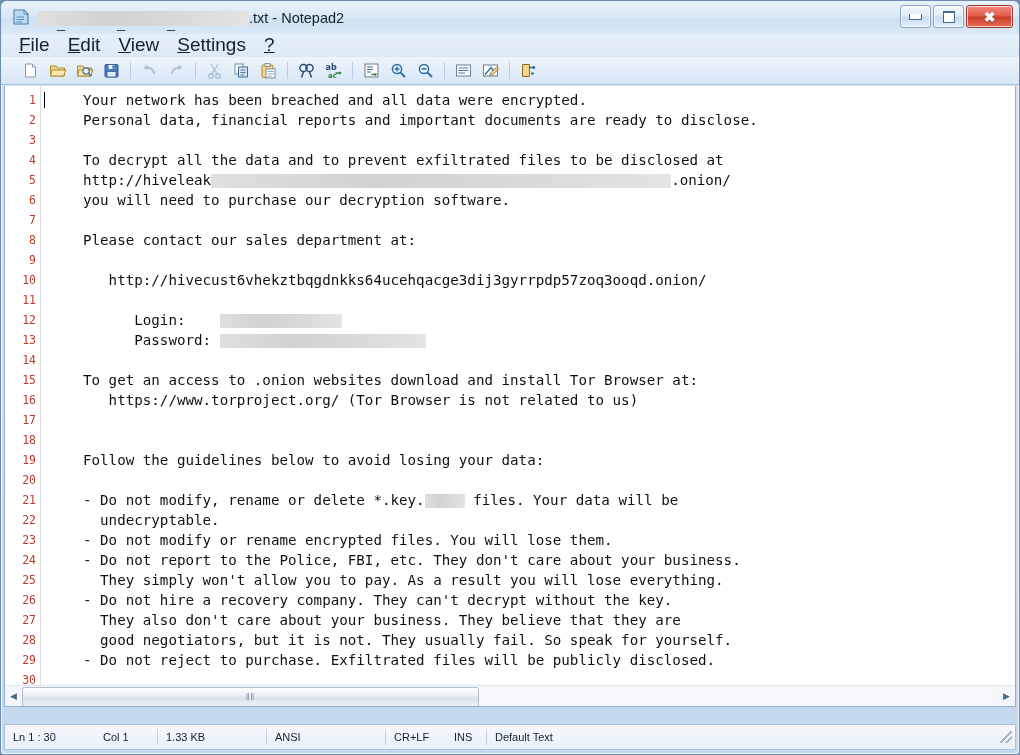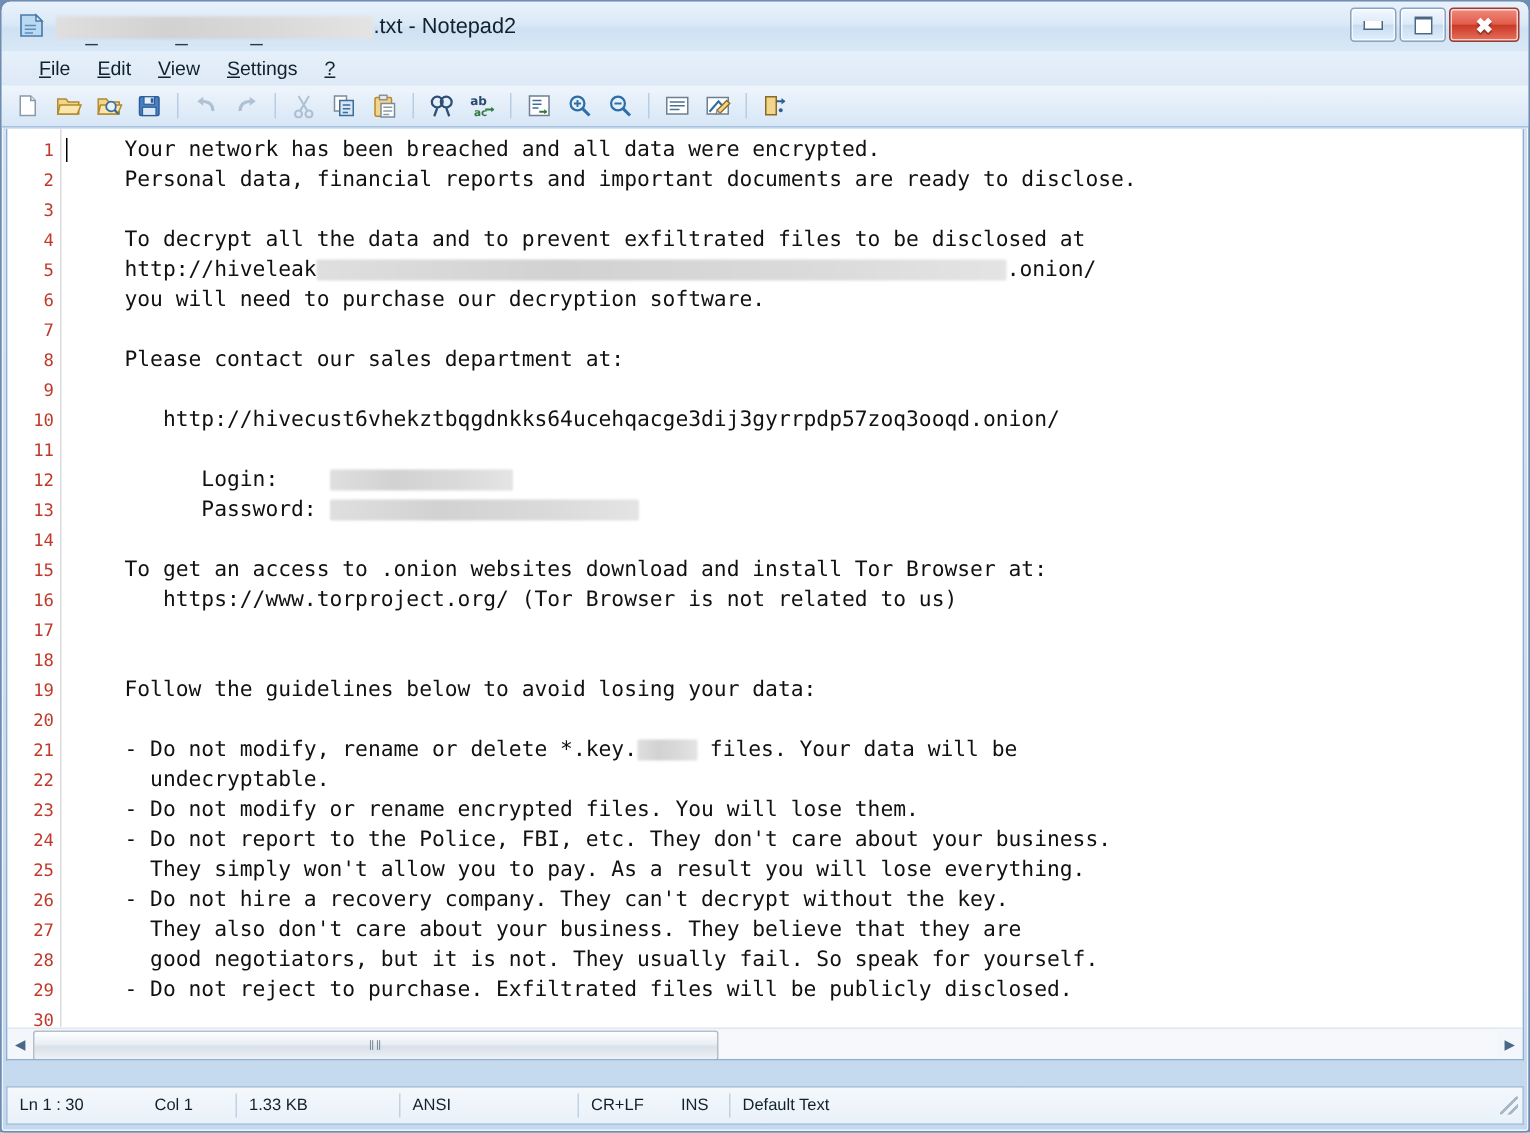--- a/index.html
+++ b/index.html
@@ -67,30 +67,30 @@
   }
   .glyph-min{width:11px;height:5px;border:1px solid #4a6886;border-top:none;background:#fff;}
   .glyph-max{width:10px;height:9px;border:1px solid #4a6886;border-top:2px solid #4a6886;background:#fff;}
   .glyph-close{
     color:#fff;font-size:14px;font-weight:bold;line-height:1;
     text-shadow:0 1px 1px rgba(0,0,0,.45);font-family:"Liberation Sans",sans-serif;
   }
 
   
   .menubar{
-    height:23px;display:flex;align-items:center;padding-left:16px;
+    height:23px;display:flex;align-items:center;padding-left:9px;
     background:linear-gradient(180deg,#e6f0fa 0%,#dde9f6 100%);
-    font-size:13px;color:#10222e;
+    font-size:19px;color:#10222e;
   }
   .menu-item{padding:2px 9px 3px 9px;cursor:default;border-radius:2px;}
   .menu-item u{text-decoration:underline;}
 
   
   .toolbar{
-    height:27px;display:flex;align-items:center;padding-left:4px;
+    height:27px;display:flex;align-items:center;padding-left:16px;
     background:linear-gradient(180deg,#eef5fc 0%,#e2edf9 55%,#d7e6f6 100%);
     border-bottom:1px solid #a9c2dd;
   }
   .tb{
     width:25px;height:23px;display:flex;align-items:center;justify-content:center;
     cursor:default;border:1px solid transparent;border-radius:3px;
   }
   .tb.dis{opacity:.38;}
   .tb-sep{width:1px;height:17px;background:#b9cde2;margin:0 5px;}
 

